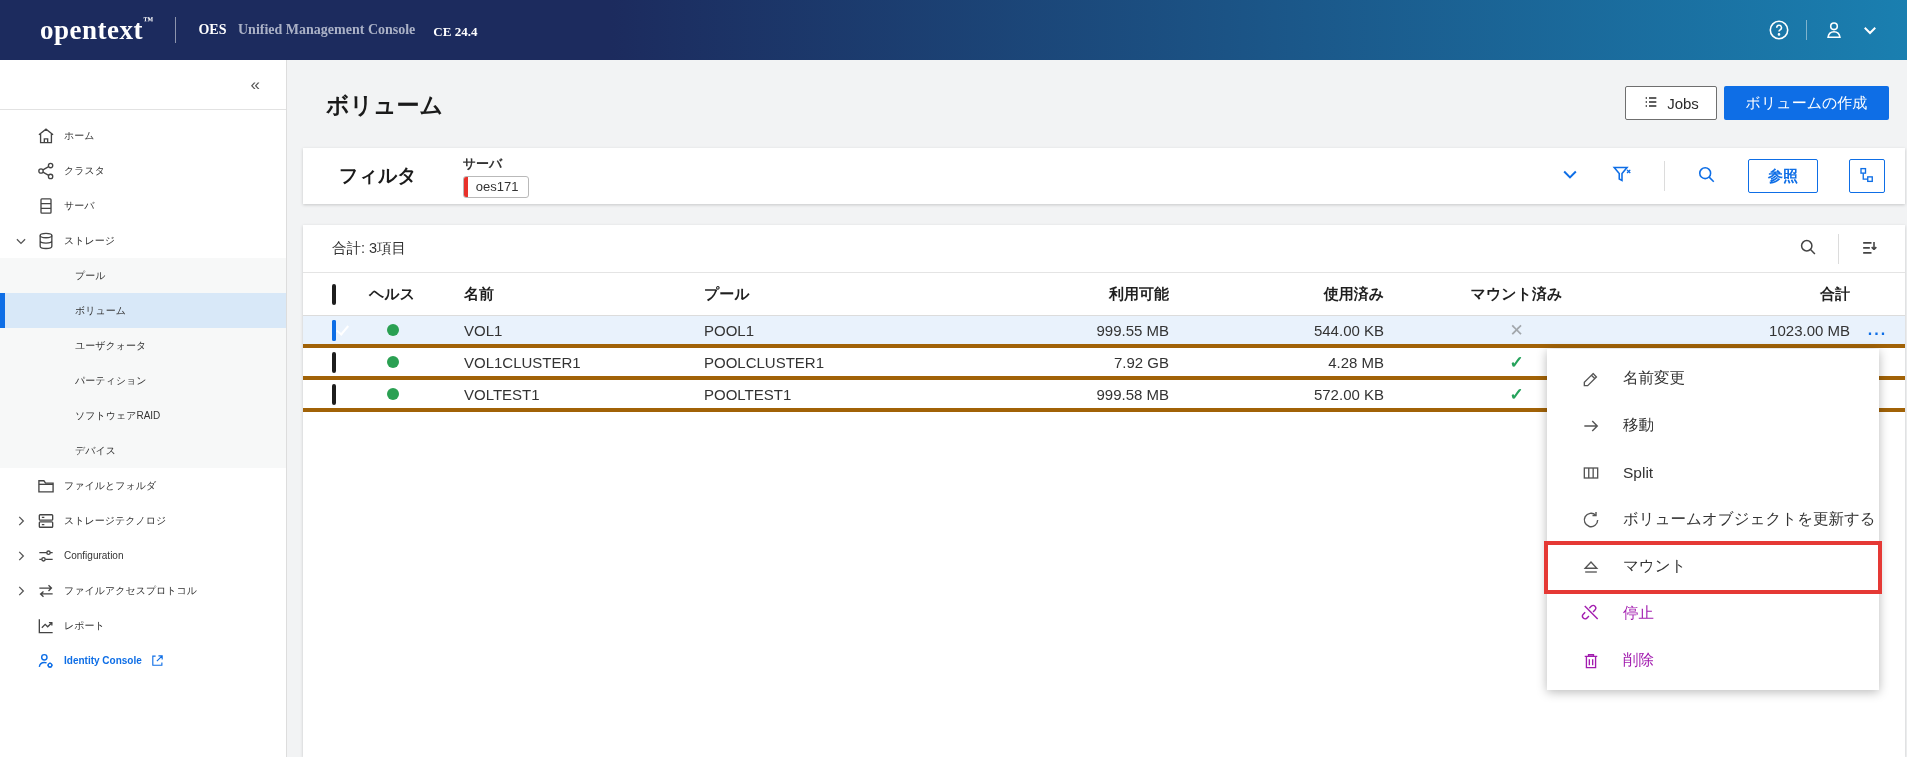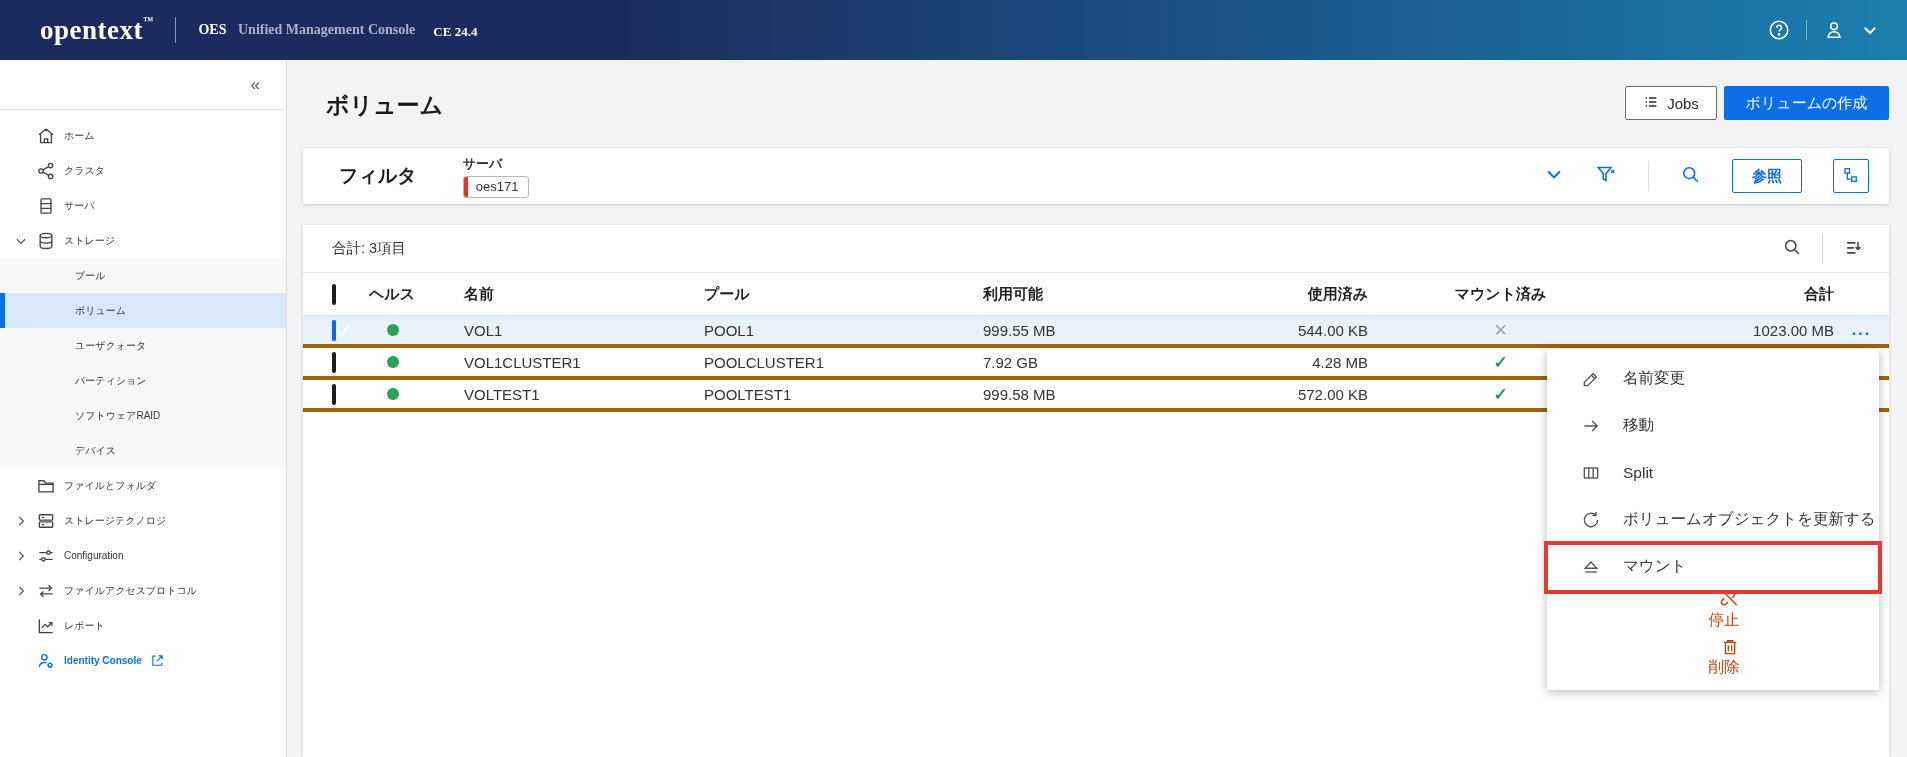--- a/index.html
+++ b/index.html
@@ -41,21 +41,21 @@
   
   .main { position:absolute; left:287px; top:60px; right:0; bottom:0; background:#f2f3f4; }
   .page-title { position:absolute; left:39px; top:30px; font-size:23px; font-weight:600; color:#1a1a1a; }
   .btn-jobs { position:absolute; top:26px; right:190px; width:92px; height:34px;
     background:#fff; border:1px solid #6f6f6f; border-radius:2px; font-size:15px; color:#2b2b2b;
     display:flex; align-items:center; justify-content:center; gap:8px; cursor:pointer; }
   .btn-create { position:absolute; top:26px; right:18px; width:165px; height:34px;
     background:#0e6ee6; border:none; border-radius:2px; color:#fff; font-size:15px;
     display:flex; align-items:center; justify-content:center; cursor:pointer; }
 
-  .card { position:absolute; left:16px; right:18px; background:#fff;
+  .card { position:absolute; left:16px; right:2px; background:#fff;
     box-shadow:0 1px 3px rgba(0,0,0,.18); }
   .filter-card { top:88px; height:56px; display:flex; align-items:center; }
   .filter-label { font-size:19px; font-weight:bold; color:#1a1a1a; margin-left:36px; }
   .filter-field { margin-left:46px; display:flex; flex-direction:column; justify-content:center; gap:3px; }
   .filter-field .flabel { font-size:13px; font-weight:bold; color:#333; }
   .chip { display:flex; align-items:center; height:22px; border:1px solid #b9b9b9; border-radius:3px;
     overflow:hidden; font-size:13px; color:#333; width:max-content; }
   .chip .bar { width:4px; align-self:stretch; background:#e8312a; }
   .chip .ctext { padding:0 10px 0 8px; }
   .filter-actions { position:absolute; right:20px; top:0; height:56px; display:flex; align-items:center; gap:31px; color:#0e6ee6; }
@@ -71,42 +71,42 @@
   .tbl-tools { position:absolute; right:26px; display:flex; align-items:center; gap:20px; color:#444; }
   .tbl-tools .fsep { width:1px; height:30px; background:#dcdcdc; }
 
   .trow { display:flex; align-items:center; height:32px; border-bottom:4px solid #a16207; font-size:15px; }
   .thead { height:43px; font-weight:bold; color:#1f1f1f; border-bottom:1px solid #dcdcdc; }
   .trow.selected { background:#e9f2fc; }
   .c-check { width:66px; padding-left:29px; }
   .c-health { width:95px; }
   .c-name { width:240px; }
   .c-pool { flex:1; }
-  .c-avail { width:170px; text-align:left; }
+  .c-avail { width:170px; text-align:right; }
   .c-used { width:215px; text-align:right; }
   .c-mounted { width:265px; text-align:center; }
   .c-total { width:201px; text-align:right; }
   .c-actions { width:55px; text-align:center; }
 
   .cbx { width:18px; height:18px; border:2px solid #1d1d1d; border-radius:2px; background:#fff; cursor:pointer; }
   .cbx.checked { background:#0e6ee6; border-color:#0e6ee6; position:relative; }
   .cbx.checked::after { content:""; position:absolute; left:5px; top:1px; width:5px; height:10px;
     border:solid #fff; border-width:0 2px 2px 0; transform:rotate(40deg); }
   .dot { display:inline-block; width:12px; height:12px; border-radius:50%; background:#2aa052; margin-left:18px; }
   .mark-x { color:#a2a7ac; font-size:17px; }
   .mark-check { color:#26a35c; font-size:17px; font-weight:bold; }
   .ellipsis { color:#0e6ee6; font-size:16px; font-weight:bold; letter-spacing:2px; cursor:pointer; }
 
   
   .ctx-menu { position:absolute; left:1547px; top:349px; width:332px;
     background:#fff; box-shadow:0 2px 10px rgba(0,0,0,.28); padding:6px 0; z-index:10; }
   .ctx-item { height:47px; display:flex; align-items:center; font-size:15.5px; color:#333; cursor:pointer; }
   .ctx-item .cicon { margin-left:34px; width:20px; height:20px; display:flex; color:#555; }
   .ctx-item .clabel { margin-left:22px; white-space:nowrap; }
-  .ctx-item.danger, .ctx-item.danger .cicon { color:#c2410c;flex-direction:column; }
+  .ctx-item.danger, .ctx-item.danger .cicon { color:#a21caf; }
   .red-highlight { position:absolute; left:-3px; right:-3px; top:192px; height:53px;
     border:4px solid #e53935; pointer-events:none; }
 </style>
 </head>
 <body>
 
 <div class="header">
   <div class="logo"><span>opentext</span><span class="tm">™</span></div>
   <div class="hdr-sep"></div>
   <div class="product">

